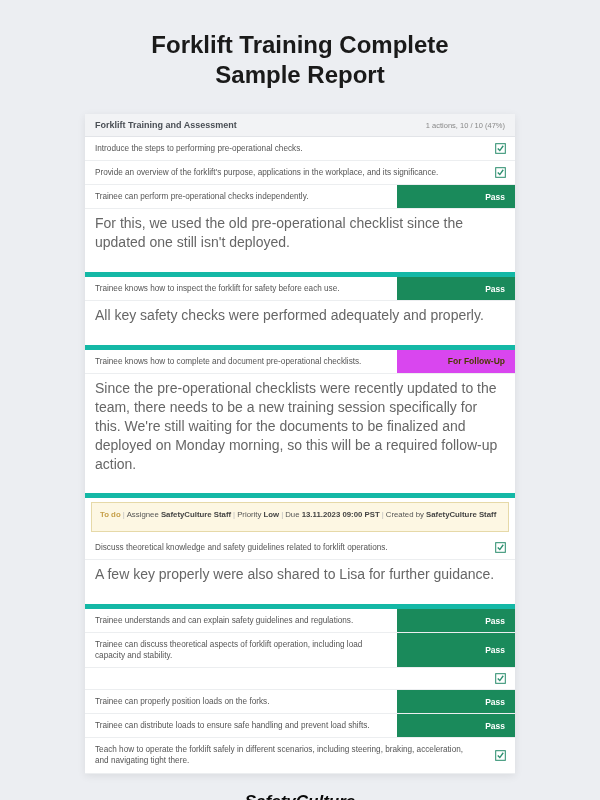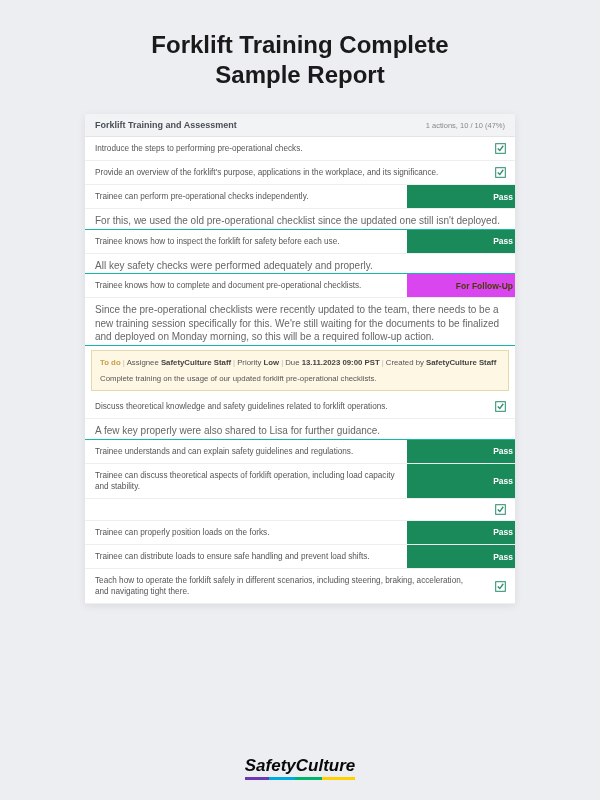--- a/index.html
+++ b/index.html
@@ -59,37 +59,37 @@
     align-items: center;
   }
   .check-cell {
     width: 30px;
     display: flex;
     align-items: center;
     justify-content: center;
     color: #2d8f6f;
   }
   .badge {
-    width: 108px;
+    width: 118px;
     display: flex;
     align-items: center;
     justify-content: flex-end;
-    padding: 0 2px;
+    padding: 0 10px;
     font-weight: 700;
     color: #fff;
     font-size: 8.5px;
   }
   .badge-pass { background: #1a8a5b; }
   .badge-follow { background: #d946ef; color: #4a3a00; }
   .note-row {
-    padding: 5px 10px 1px;
+    padding: 5px 10px 20px;
     line-height: 1.35;
-    border-bottom: 1px solid #14b8a6;
+    border-bottom: 5px solid #14b8a6;
     color: #666;
-    font-size: 10px;
+    font-size: 14px;
   }
   .todo-box {
     background: #fdf7e3;
     border: 1px solid #e6d9a8;
     margin: 4px 6px;
     padding: 6px 8px;
     font-size: 7.8px;
     line-height: 1.5;
     color: #555;
   }
@@ -157,21 +157,20 @@
         <div class="badge badge-pass">Pass</div>
       </div>
       <div class="note-row">All key safety checks were performed adequately and properly.</div>
       <div class="row">
         <div class="row-text">Trainee knows how to complete and document pre-operational checklists.</div>
         <div class="badge badge-follow">For Follow-Up</div>
       </div>
       <div class="note-row">Since the pre-operational checklists were recently updated to the team, there needs to be a new training session specifically for this. We're still waiting for the documents to be finalized and deployed on Monday morning, so this will be a required follow-up action.</div>
       <div class="todo-box">
         <div class="todo-meta"><span class="todo-label">To do</span><span class="todo-sep">|</span>Assignee <span class="todo-strong">SafetyCulture Staff</span><span class="todo-sep">|</span>Priority <span class="todo-strong">Low</span><span class="todo-sep">|</span>Due <span class="todo-strong">13.11.2023 09:00 PST</span><span class="todo-sep">|</span>Created by <span class="todo-strong">SafetyCulture Staff</span></div>
-        <div>Complete training on the usage of our updated forklift pre-operational checklists.</div>
       </div>
       <div class="row">
         <div class="row-text">Discuss theoretical knowledge and safety guidelines related to forklift operations.</div>
         <div class="check-cell">
           <svg class="check-svg" viewBox="0 0 16 16">
             <rect x="1" y="1" width="14" height="14" fill="none" stroke="#2d8f6f" stroke-width="1.5"></rect>
             <path d="M4 8 L7 11 L12 4" fill="none" stroke="#2d8f6f" stroke-width="2"></path>
           </svg>
         </div>
       </div>

